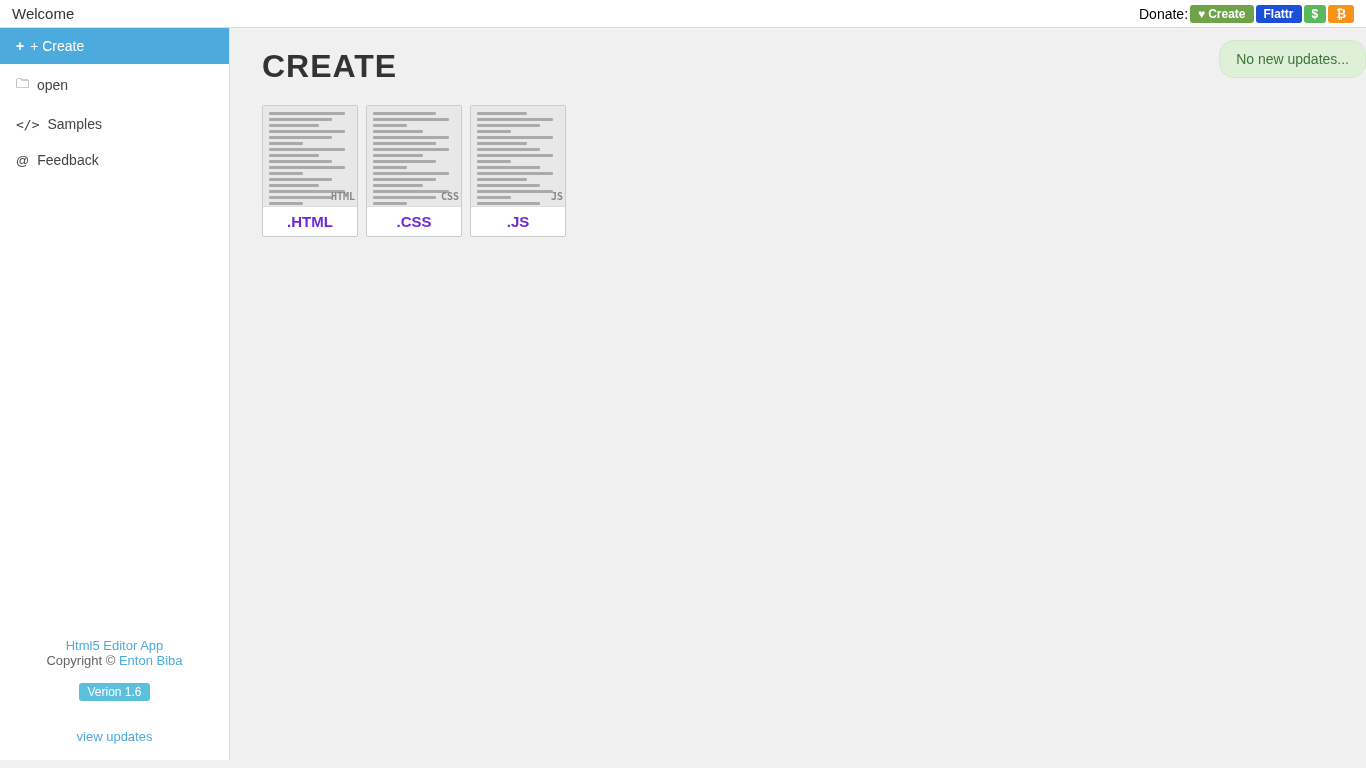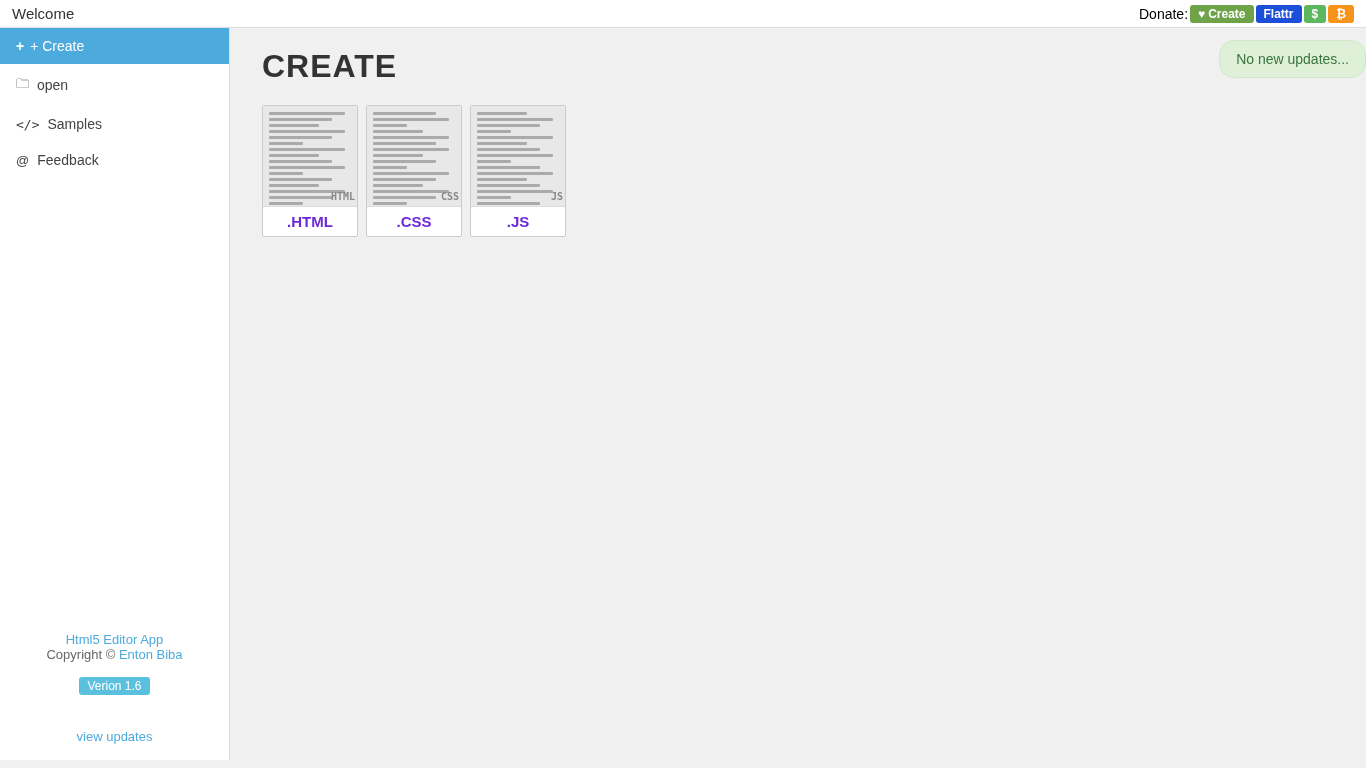--- a/index.html
+++ b/index.html
@@ -101,21 +101,21 @@
       text-decoration: none;
       margin-top: 16px;
     }
     .version-badge {
       display: inline-block;
       background: #5bc0de;
       color: #fff;
       border-radius: 3px;
       padding: 2px 8px;
       font-size: 12px;
-      margin-bottom: 18px;
+      margin-bottom: 12px;
     }
     .view-updates-link {
       display: block;
       color: #4daadd;
       text-decoration: none;
       font-size: 13px;
     }
 
     
     #main {

